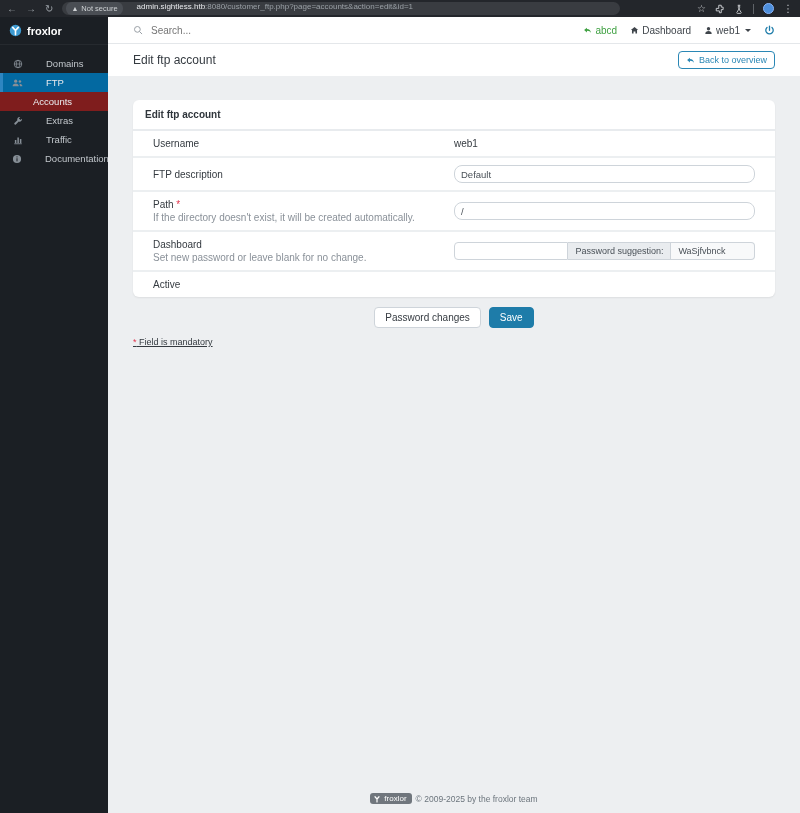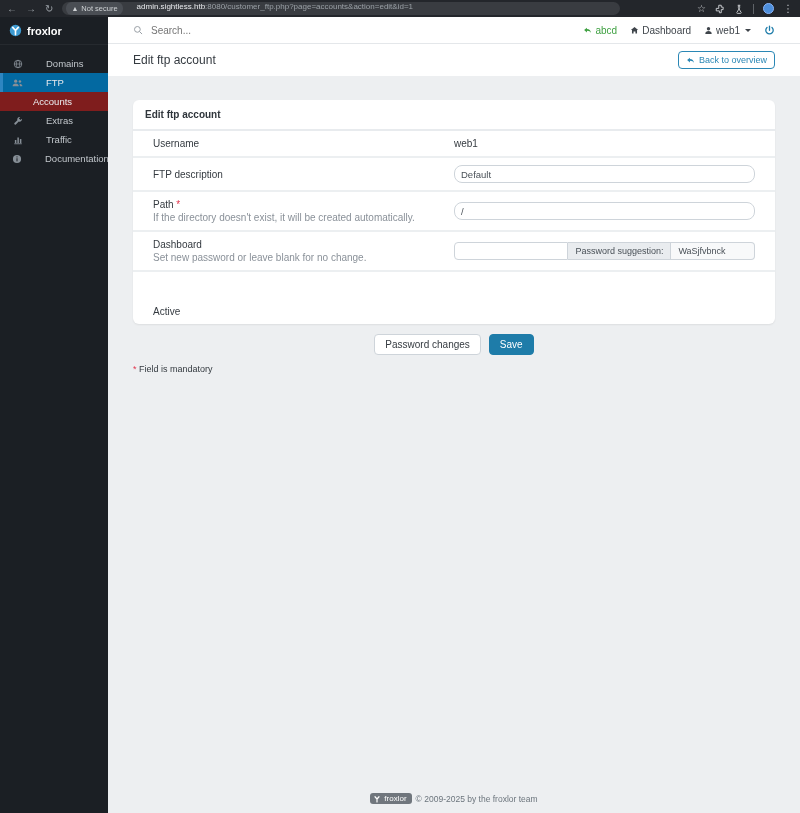--- a/index.html
+++ b/index.html
@@ -43,40 +43,40 @@
   .power { color:#1e7ca9; display:flex; cursor:pointer; }
   
   .pagehead { height:32px; background:#fff; display:flex; align-items:center; padding:0 25px; flex-shrink:0; }
   .ptitle { font-size:12px; color:#343a40; }
   .back-btn { margin-left:auto; display:flex; align-items:center; gap:4px; border:1px solid #2a87b5; color:#2a87b5; background:#fff; border-radius:4px; font-size:9px; padding:3px 7px; cursor:pointer; font-family:"Liberation Sans",sans-serif; }
   
   .content { flex:1; position:relative; padding:24px 25px 0; }
   .card { background:#fff; border-radius:6px; box-shadow:0 1px 2px rgba(0,0,0,0.07); overflow:hidden; }
   .card-head { padding:9px 12px; font-weight:bold; font-size:10px; border-bottom:2px solid #e8ebee; color:#2f353b; }
   .frow { display:flex; align-items:center; padding:7px 20px; border-bottom:2px solid #eceff1; }
-  .frow:last-child { border-bottom:none;margin-top:27px; }
+  .frow:last-child { border-bottom:none; }
   .fl { width:50%; padding-right:14px; }
   .flabel { font-size:10px; color:#343a40; }
   .req { color:#e2354d; }
   .fhint { font-size:10px; color:#8a9199; margin-top:2px; }
   .fc { width:50%; }
   .static-val { font-size:10px; color:#343a40; }
   input.txt { width:100%; height:18px; border:1px solid #ced4da; border-radius:8px; font-size:9.5px; padding:0 6px; color:#495057; font-family:"Liberation Sans",sans-serif; outline:none; background:#fff; }
   .igroup { display:flex; height:18px; width:100%; }
   .igroup input.txt { width:38%; border-radius:4px 0 0 4px; }
   .addon { display:flex; align-items:center; padding:0 7px; border:1px solid #ced4da; border-left:none; font-size:9px; color:#495057; background:#e9ecef; white-space:nowrap; }
   .addon.value { background:#f8f9fa; flex:1; border-radius:0 4px 4px 0; cursor:pointer; }
   .switch { width:18px; height:9.5px; background:#1e7ca9; border-radius:5px; position:relative; cursor:pointer; }
   .switch::after { content:""; position:absolute; right:1.2px; top:1.2px; width:7px; height:7px; border-radius:50%; background:#fff; }
   
   .btnrow { display:flex; justify-content:center; gap:8px; margin-top:10px; }
   .btn { border-radius:4px; font-size:10px; padding:4px 10px; cursor:pointer; font-family:"Liberation Sans",sans-serif; }
   .btn.discard { background:#fff; border:1px solid #ced4da; color:#343a40; }
   .btn.save { background:#1e7ca9; border:1px solid #1e7ca9; color:#fff; }
-  .mandatory { margin-top:9px; font-size:9px; color:#343a40; }
+  .mandatory { margin-top:9px; font-size:9px; color:#343a40;text-decoration:underline; }
   .pfooter { position:absolute; left:0; right:0; bottom:9px; display:flex; justify-content:center; align-items:center; gap:4px; font-size:8.5px; color:#6c757d; }
   .fbadge { background:#70767d; color:#fff; border-radius:3px; padding:1px 5px 1px 3px; display:flex; align-items:center; gap:3px; font-size:8px; cursor:pointer; }
   svg { display:block; }
 </style>
 </head>
 <body>
 
 <div class="chrome">
   <span class="navic">←</span>
   <span class="navic">→</span>

